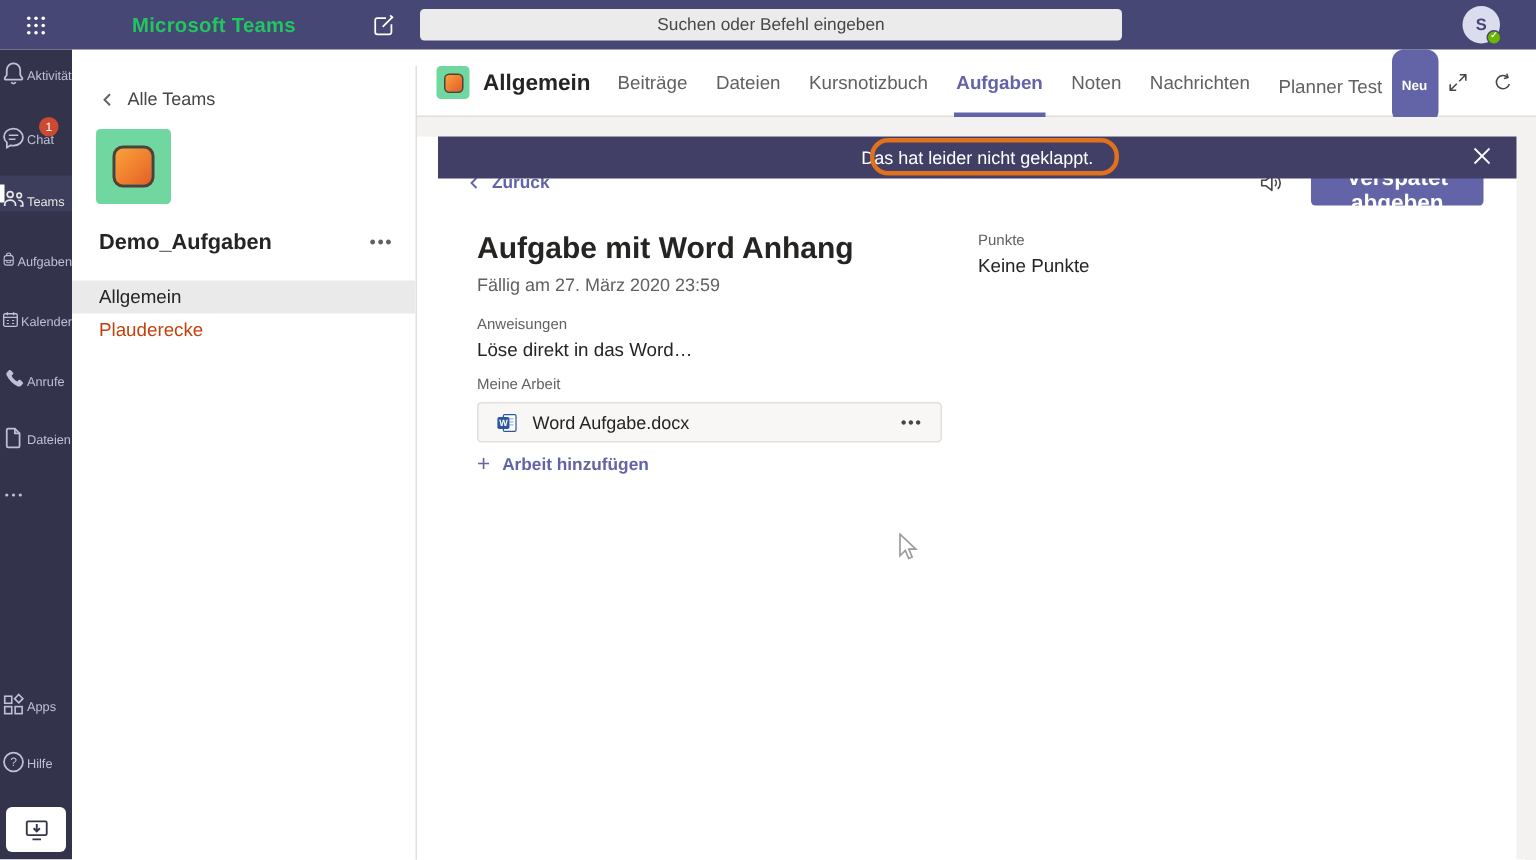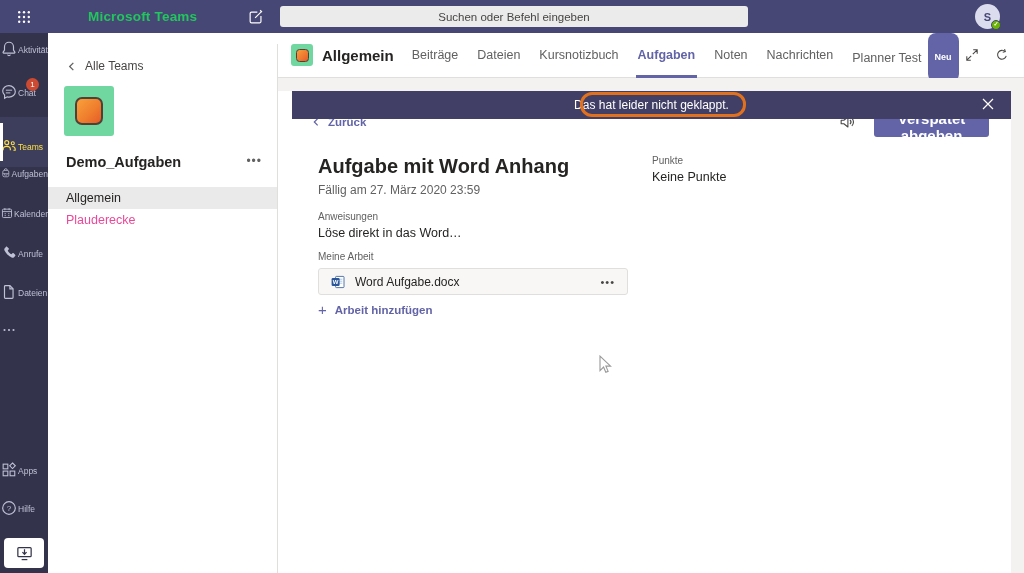--- a/index.html
+++ b/index.html
@@ -14,37 +14,37 @@
   .searchbox { position:absolute; left:280px; top:6px; width:468px; height:21px; background:#ebebeb; border:none; border-radius:3px; text-align:center; font-size:11.5px; color:#3b3a39; font-family:"Liberation Sans",sans-serif; outline:none; }
   .searchbox::placeholder { color:#484644; opacity:1; }
   .avatar { position:absolute; left:975px; top:4px; width:25px; height:25px; border-radius:50%; background:#dcdcef; color:#464775; font-size:11px; font-weight:bold; display:flex; align-items:center; justify-content:center; }
   .status-dot { position:absolute; right:-1px; bottom:-1px; width:10px; height:10px; border-radius:50%; background:#6bb700; border:1.5px solid #464775; color:#fff; font-size:6px; line-height:7px; text-align:center; }
 
   
   .rail { position:absolute; left:0; top:33px; width:48px; height:540px; background:#33334b; z-index:20; }
   .rail-item { position:absolute; left:0; width:48px; display:flex; flex-direction:row; align-items:center; color:#bfc1d6; cursor:pointer; }
   .rail-item svg { width:18px; height:18px; }
   .rail-label { font-size:8.5px; margin-top:1px; }
-  .rail-item.active { color:#fde047; background:#3d3d5c; padding-top:8px; height:50px; }
+  .rail-item.active { color:#e5e5e5; background:#3d3d5c; padding-top:8px; height:24px; }
   .rail-item.active::before { content:""; position:absolute; left:0; top:6px; bottom:6px; width:3px; background:#fff; }
   .rail-badge { position:absolute; top:-5px; right:9px; min-width:13px; height:13px; border-radius:7px; background:#cc4a31; color:#fff; font-size:8px; line-height:13px; text-align:center; padding:0 2px; }
   .rail-bottom-btn { position:absolute; left:4px; top:505px; width:40px; height:30px; background:#fff; border-radius:4px; display:flex; align-items:center; justify-content:center; color:#33334b; cursor:pointer; }
   .rail-bottom-btn svg { width:19px; height:19px; }
 
   
   .sidebar { position:absolute; left:48px; top:44px; width:230px; height:540px; background:#fff; border-right:1px solid #e1dfdd; z-index:10; }
   .sidebar-back { position:absolute; left:18px; top:15px; display:flex; align-items:center; gap:8px; color:#484644; font-size:12px; cursor:pointer; }
   .sidebar-back svg { width:11px; height:11px; color:#616161; }
   .team-avatar { position:absolute; left:16px; top:42px; width:50px; height:50px; background:#71d7a0; border-radius:3px; display:flex; align-items:center; justify-content:center; }
   .team-avatar-inner { width:28px; height:28px; border-radius:7px; background:linear-gradient(135deg,#f9a13b 0%,#f07f2e 55%,#e55c28 100%); border:2px solid #4f4038; }
   .team-name-row { position:absolute; left:0; top:110px; width:230px; display:flex; align-items:flex-start;gap:31px; }
   .team-name { margin-left:18px; font-size:14.5px; font-weight:bold; color:#252423; }
   .team-more { margin-left:auto; margin-right:16px; color:#616161; font-size:12px; letter-spacing:1px; cursor:pointer; }
   .channel-list { position:absolute; left:0; top:143px; width:229px; }
-  .channel { height:22px; line-height:22px; padding-left:18px; font-size:12.5px; color:#ec4899; cursor:pointer; }
+  .channel { height:22px; line-height:22px; padding-left:18px; font-size:12.5px; color:#c2410c; cursor:pointer; }
   .channel.selected { background:#ebeaea; color:#252423; }
 
   
   .main { position:absolute; left:278px; top:33px; width:746px; height:540px; background:#fff; }
 
   .chan-header { position:absolute; left:0; top:0; width:746px; height:45px; background:#fff; border-bottom:1px solid #e1dfdd; display:flex; align-items:center; }
   .chan-icon { width:22px; height:22px; background:#71d7a0; border-radius:3px; margin-left:13px; display:flex; align-items:center; justify-content:center; flex:0 0 auto; }
   .chan-icon-inner { width:13px; height:13px; border-radius:3.5px; background:linear-gradient(135deg,#f9a13b,#e55c28); border:1.5px solid #4f4038; }
   .chan-title { font-size:15px; font-weight:bold; color:#252423; margin-left:9px; margin-right:18px; }
   .tabs { display:flex; align-items:center; height:45px; gap:19px; }

